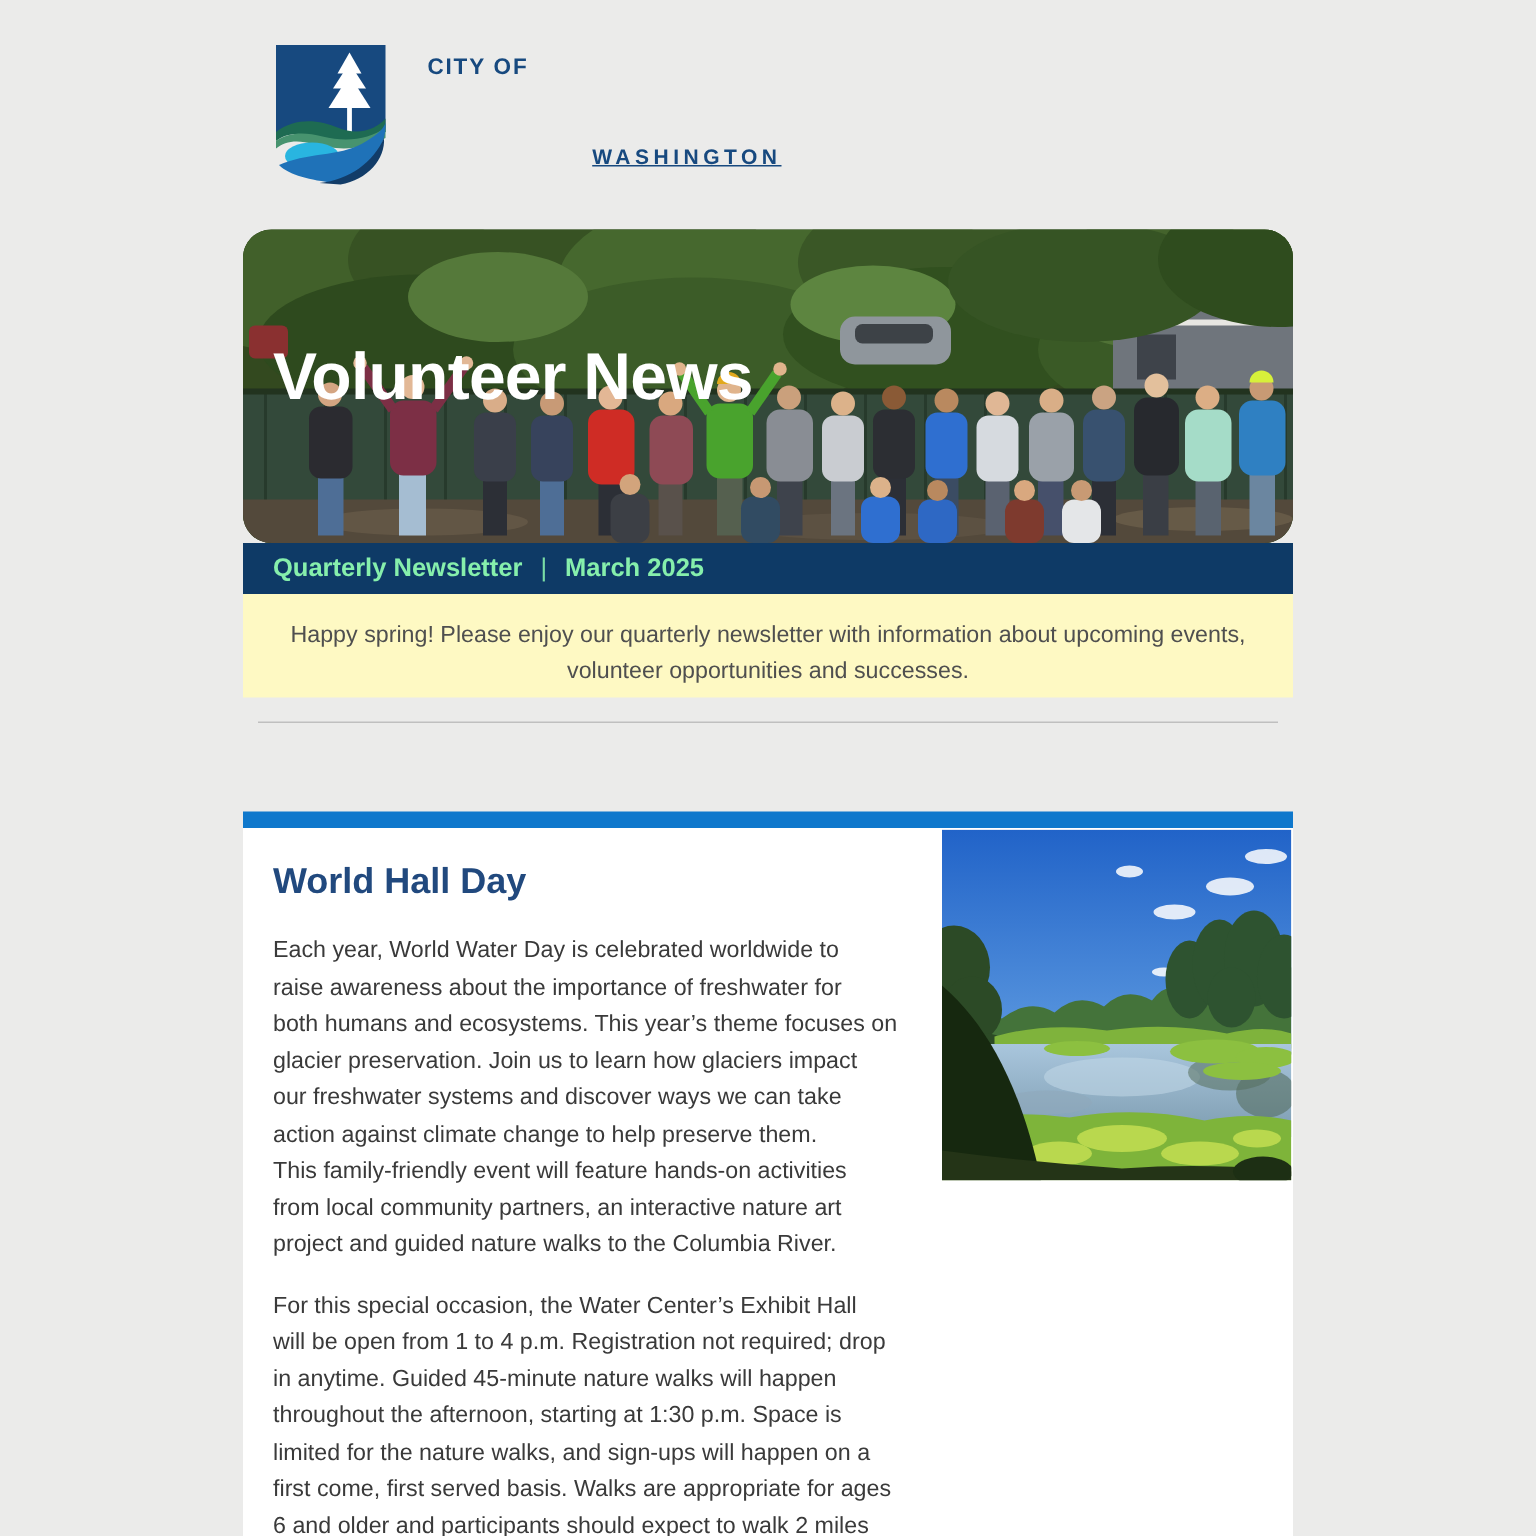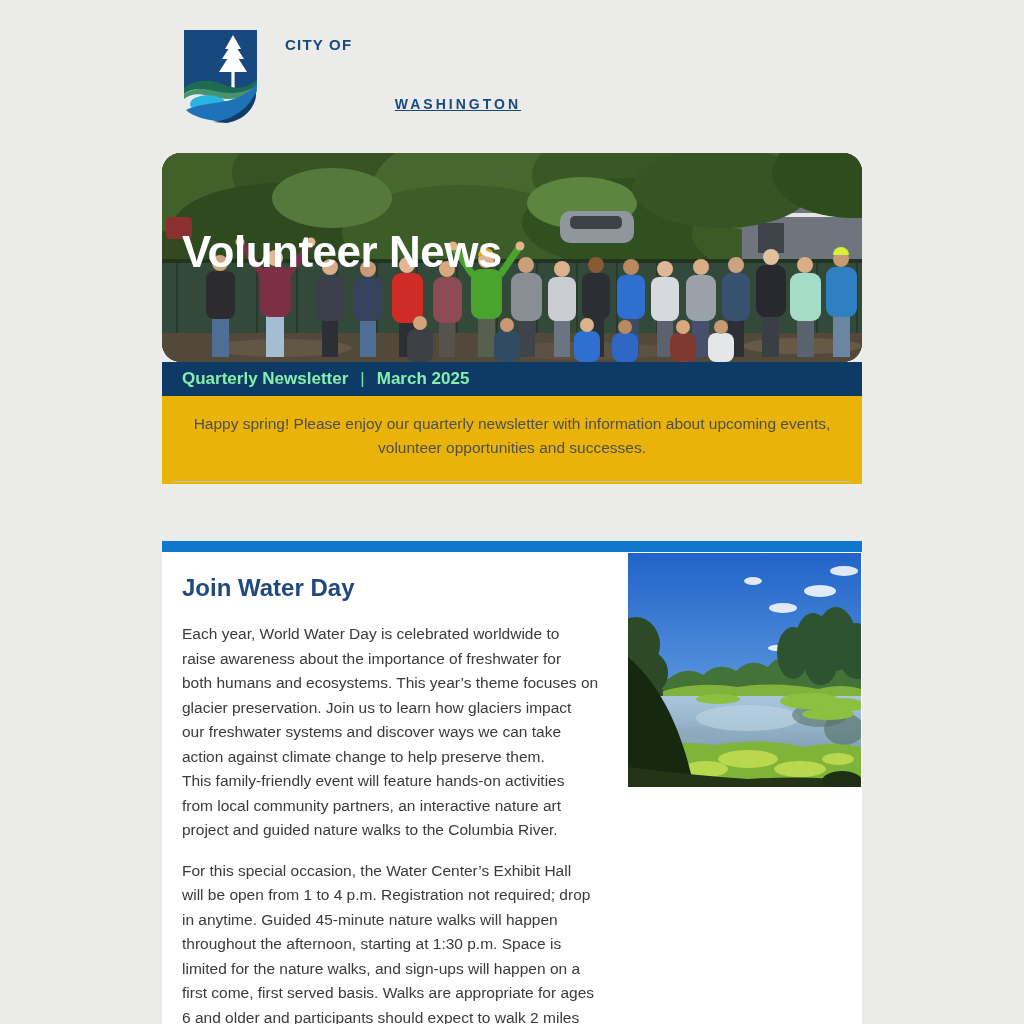--- a/index.html
+++ b/index.html
@@ -35,21 +35,21 @@
   
   .info-bar {
     top:362px; height:34px; background:#0e3a66;
     color:#86efac; font-size:17px; font-weight:bold;
     line-height:34px; padding-left:20px;
   }
   .info-bar .sep { display:inline-block; margin:0 12px; font-weight:normal; opacity:.9; }
 
   
   .intro {
-    top:396px; height:88px; background:#eab308;
+    top:396px; height:69px; background:#fef9c3;
     color:#4f4f4f; font-size:15.5px; line-height:23.5px;
     text-align:center; padding-top:16px;
     white-space:pre-line;
   }
 
   
   .divider { position:absolute; left:172px; top:481px; width:680px; height:0;
              border-top:1px solid #bfbfbf; }
 
   
@@ -372,21 +372,21 @@
           <ellipse cx="78" cy="216" rx="22" ry="8"></ellipse>
             <ellipse cx="210" cy="206" rx="16" ry="6"></ellipse>
         </g>
 
         <path d="M0,104 C28,128 52,168 66,234 L0,234 Z" fill="#16280f"></path>
         <path d="M0,214 Q60,222 120,226 Q180,222 233,228 L233,234 L0,234 Z" fill="#243417"></path>
         <ellipse cx="214" cy="228" rx="20" ry="10" fill="#1d2f14"></ellipse>
       </svg>
     </div>
 
-    <div class="article-title">Join Water Day</div>
+    <div class="article-title">World Hall Day</div>
 
     <div class="article-body">
       <p>Each year, World Water Day is celebrated worldwide to
 raise awareness about the importance of freshwater for
 both humans and ecosystems. This year’s theme focuses on
 glacier preservation. Join us to learn how glaciers impact
 our freshwater systems and discover ways we can take
 action against climate change to help preserve them.
 This family-friendly event will feature hands-on activities
 from local community partners, an interactive nature art

